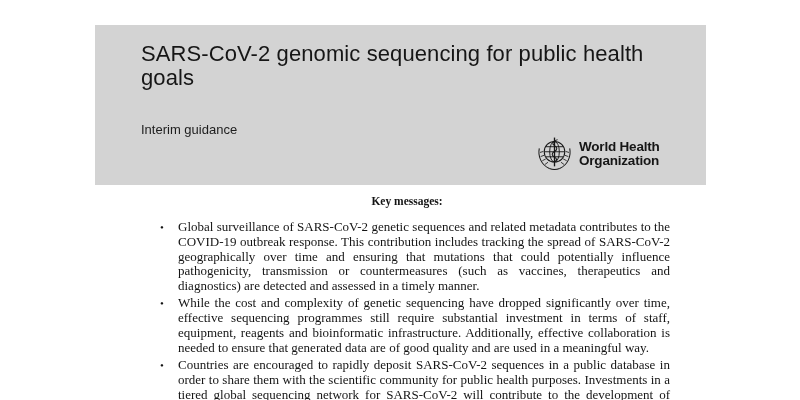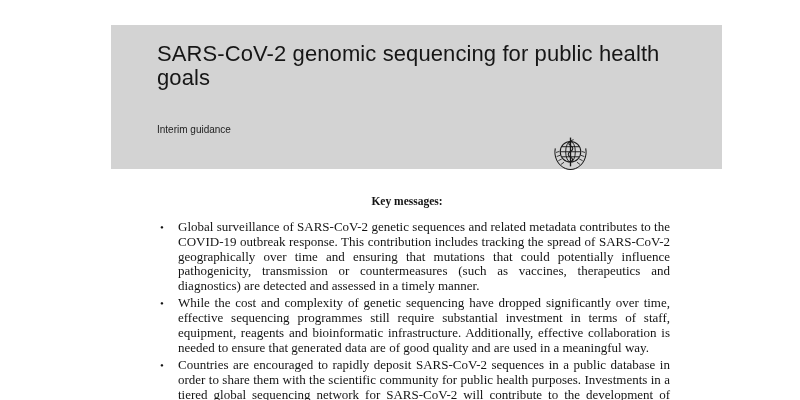--- a/index.html
+++ b/index.html
@@ -11,38 +11,37 @@
     color: var(--ink);
     position: relative;
     overflow: hidden;
   }
   .page { position: absolute; inset: 0; background: #fff; }
 
   
   .header-band {
     position: absolute;
     left: 95px; top: 25px;
-    width: 611px; height: 144px;
+    width: 611px; height: 160px;
     background: var(--band);
-    margin-left: 16px;
   }
   .doc-title {
     position: absolute;
     left: 46px; top: 17px;
     width: 520px;
     font-size: 22px;
     line-height: 24px;
     font-weight: 400;
     letter-spacing: 0.1px;
     color: #161616;
   }
   .header-meta {
     position: absolute;
     left: 46px; top: 93px;
-    font-size: 10px;
+    font-size: 13px;
     line-height: 23px;
     color: #1d1d1d;
   }
   .who-logo {
     position: absolute;
     left: 441px; top: 110px;
     display: flex;
     align-items: center;
     gap: 6px;
   }
@@ -118,20 +117,24 @@
         <path d="M13,32.6 Q18,34.6 23,32.6" stroke-width="1"></path>
         <path d="M3.8,17 l3.4,-1" stroke-width="0.8"></path>
         <path d="M4.5,21 l3.5,-1.3" stroke-width="0.8"></path>
         <path d="M6.2,25 l3.3,-1.7" stroke-width="0.8"></path>
         <path d="M8.8,28.6 l2.9,-2.1" stroke-width="0.8"></path>
         <path d="M32.2,17 l-3.4,-1" stroke-width="0.8"></path>
         <path d="M31.5,21 l-3.5,-1.3" stroke-width="0.8"></path>
         <path d="M29.8,25 l-3.3,-1.7" stroke-width="0.8"></path>
         <path d="M27.2,28.6 l-2.9,-2.1" stroke-width="0.8"></path>
       </svg>
+      <div class="who-text">
+        <div>World Health</div>
+        <div>Organization</div>
+      </div>
     </div>
   </header>
 
   <main class="doc-body">
     <h2 class="key-heading">Key messages:</h2>
     <ul class="bullet-list">
       <li>Global surveillance of SARS-CoV-2 genetic sequences and related metadata contributes to the COVID-19 outbreak response. This contribution includes tracking the spread of SARS-CoV-2 geographically over time and ensuring that mutations that could potentially influence pathogenicity, transmission or countermeasures (such as vaccines, therapeutics and diagnostics) are detected and assessed in a timely manner.</li>
       <li>While the cost and complexity of genetic sequencing have dropped significantly over time, effective sequencing programmes still require substantial investment in terms of staff, equipment, reagents and bioinformatic infrastructure. Additionally, effective collaboration is needed to ensure that generated data are of good quality and are used in a meaningful way.</li>
       <li>Countries are encouraged to rapidly deposit SARS-CoV-2 sequences in a public database in order to share them with the scientific community for public health purposes. Investments in a tiered global sequencing network for SARS-CoV-2 will contribute to the development of resilient, high-quality global sequencing programmes for the detection and management of other outbreak pathogens in the future.</li>
     </ul>

